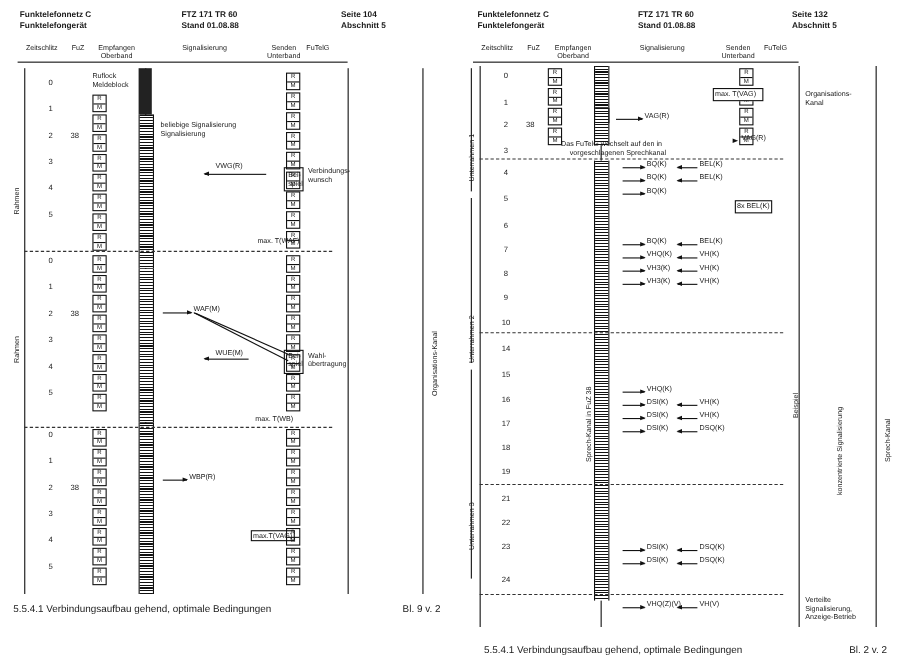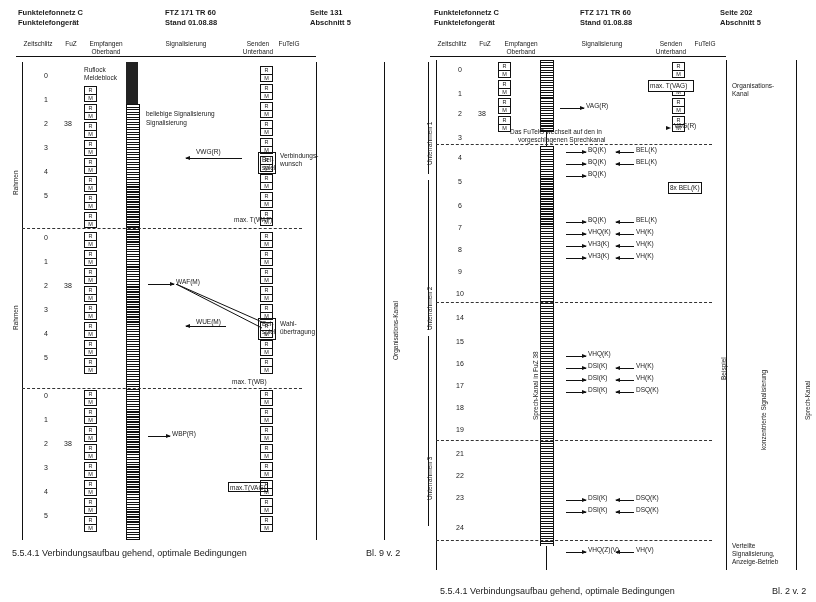--- a/index.html
+++ b/index.html
@@ -42,21 +42,21 @@
 <body>
 
 <div class="page">
 
   <div class="pg" style="left:0;top:0;width:410px;height:602px;">
 
     <div class="hdr bold" style="left:18px;top:8px;">Funktelefonnetz C</div>
     <div class="hdr bold" style="left:18px;top:18px;">Funktelefongerät</div>
     <div class="hdr bold" style="left:165px;top:8px;">FTZ 171 TR 60</div>
     <div class="hdr bold" style="left:165px;top:18px;">Stand 01.08.88</div>
-    <div class="hdr bold" style="left:310px;top:8px;">Seite 131</div>
+    <div class="hdr bold" style="left:310px;top:8px;">Seite 104</div>
     <div class="hdr bold" style="left:310px;top:18px;">Abschnitt 5</div>
 
     <div class="colhdr" style="left:16px;top:40px;width:44px;">Zeitschlitz</div>
     <div class="colhdr" style="left:60px;top:40px;width:22px;">FuZ</div>
     <div class="colhdr" style="left:84px;top:40px;width:44px;">Empfangen</div>
     <div class="colhdr" style="left:84px;top:48px;width:44px;">Oberband</div>
     <div class="colhdr" style="left:152px;top:40px;width:68px;">Signalisierung</div>
     <div class="colhdr" style="left:240px;top:40px;width:36px;">Senden</div>
     <div class="colhdr" style="left:238px;top:48px;width:40px;">Unterband</div>
     <div class="colhdr" style="left:276px;top:40px;width:26px;">FuTelG</div>
@@ -349,21 +349,21 @@
     <div class="caption" style="left:12px;top:548px;">5.5.4.1 Verbindungsaufbau gehend, optimale Bedingungen</div>
     <div class="caption" style="left:366px;top:548px;">Bl. 9 v. 2</div>
   </div>
 
   <div class="pg" style="left:420px;top:0;width:396px;height:602px;">
 
     <div class="hdr bold" style="left:14px;top:8px;">Funktelefonnetz C</div>
     <div class="hdr bold" style="left:14px;top:18px;">Funktelefongerät</div>
     <div class="hdr bold" style="left:160px;top:8px;">FTZ 171 TR 60</div>
     <div class="hdr bold" style="left:160px;top:18px;">Stand 01.08.88</div>
-    <div class="hdr bold" style="left:300px;top:8px;">Seite 202</div>
+    <div class="hdr bold" style="left:300px;top:8px;">Seite 132</div>
     <div class="hdr bold" style="left:300px;top:18px;">Abschnitt 5</div>
 
     <div class="colhdr" style="left:10px;top:40px;width:44px;">Zeitschlitz</div>
     <div class="colhdr" style="left:54px;top:40px;width:22px;">FuZ</div>
     <div class="colhdr" style="left:78px;top:40px;width:46px;">Empfangen</div>
     <div class="colhdr" style="left:78px;top:48px;width:46px;">Oberband</div>
     <div class="colhdr" style="left:148px;top:40px;width:68px;">Signalisierung</div>
     <div class="colhdr" style="left:232px;top:40px;width:38px;">Senden</div>
     <div class="colhdr" style="left:230px;top:48px;width:42px;">Unterband</div>
     <div class="colhdr" style="left:272px;top:40px;width:26px;">FuTelG</div>

